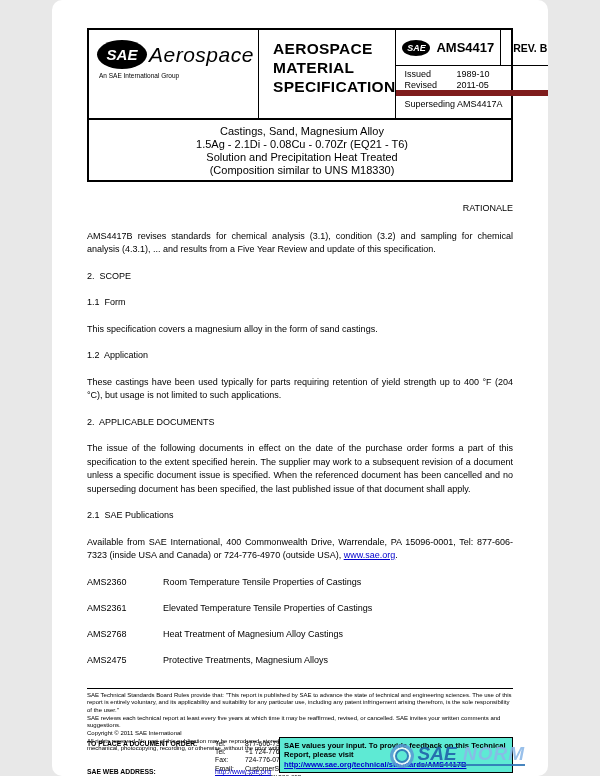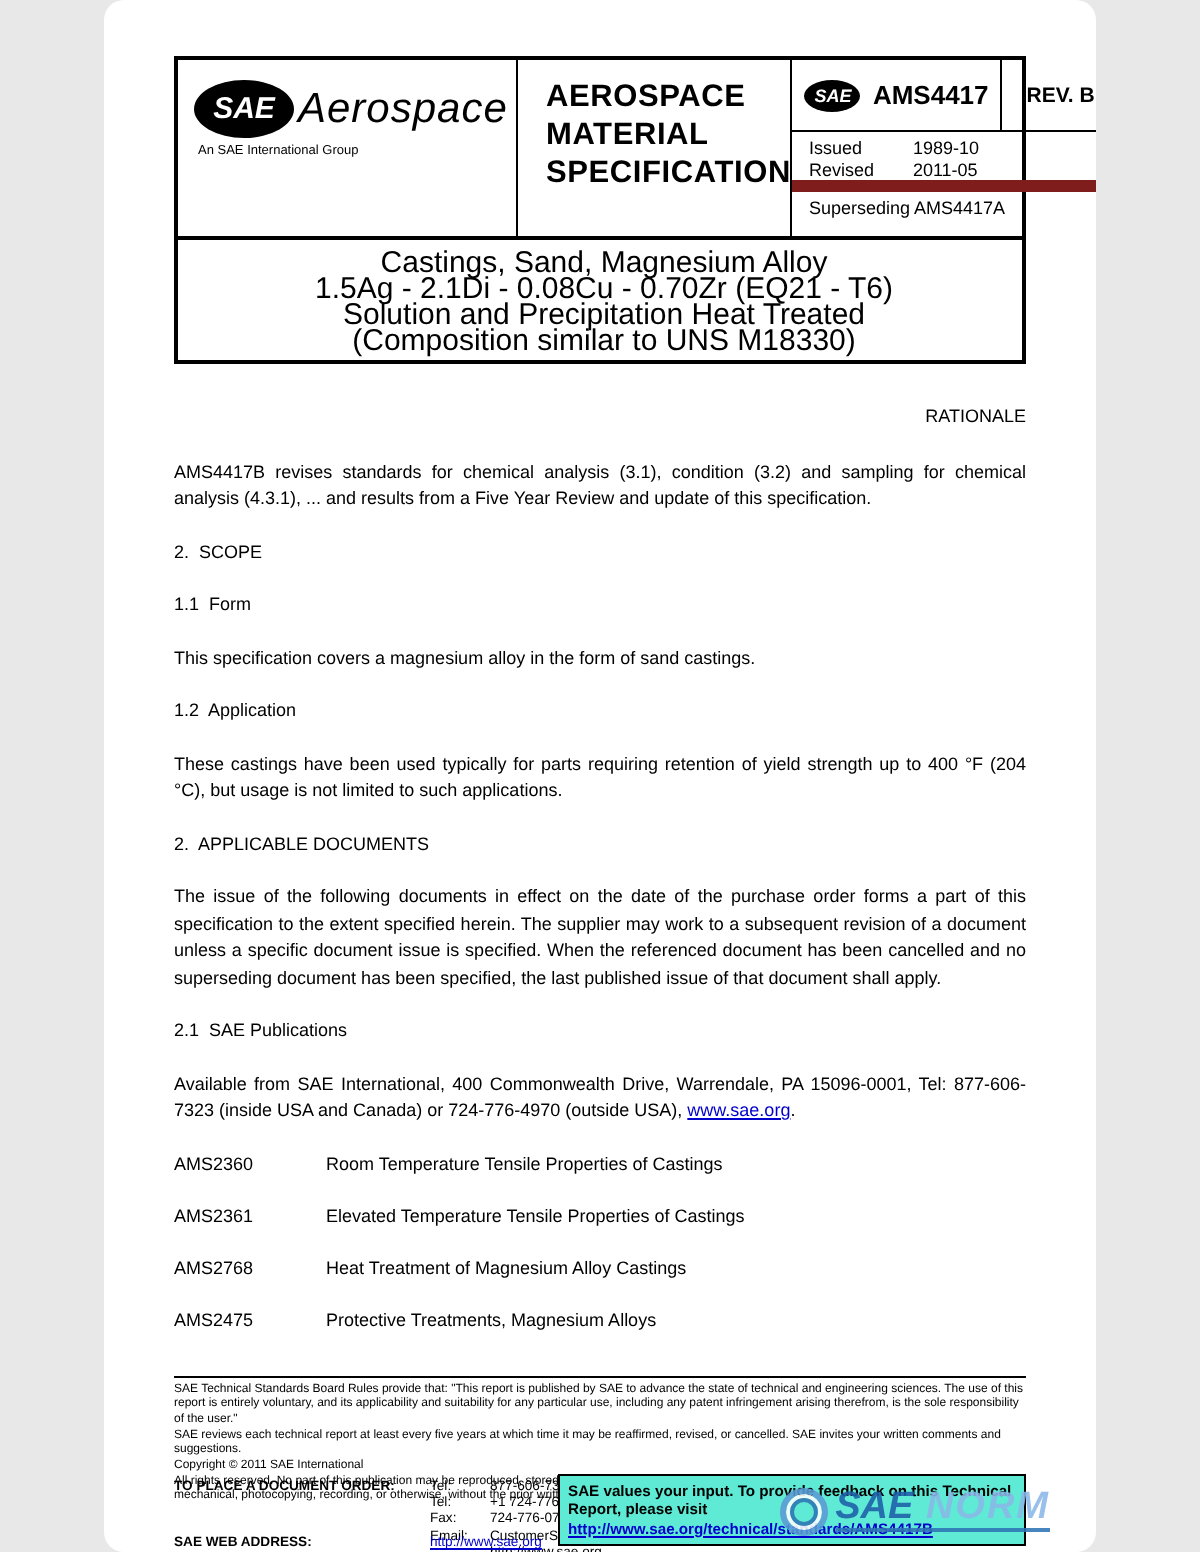--- a/index.html
+++ b/index.html
@@ -30,21 +30,21 @@
     border-right:1px solid #000; font-weight:bold; font-size:13px; }
   .hr-rev { width:58px; display:flex; align-items:center; justify-content:center;
     font-weight:bold; font-size:10.5px; }
   .hr-mid { border-bottom:6px solid #7f1d1d; padding:3px 8px; height:30px; }
   .issue-row { display:flex; line-height:11px; }
   .issue-row .lbl { width:52px; }
   .hr-sup { padding:3px 8px; flex:1; }
 
   
   .title-block { border:2px solid #000; border-top:none; text-align:center;
-    font-size:15px; line-height:13px; padding:5px 6px 3px 10px; }
+    font-size:11px; line-height:13px; padding:5px 6px 3px 10px; }
   .tb-right { text-align:center; }
 
   
   .doc-body { font-size:9px; line-height:13.5px; }
   .heading { white-space:pre; margin-bottom:13px; }
   .rationale-heading { text-align:right; margin:20px 0 14px 0; }
   p.para { margin-bottom:13px; text-align:justify; }
   .doc-row { display:flex; margin-bottom:12.5px; }
   .doc-num { width:76px; flex:0 0 auto; }
   .link { color:#0000cc; text-decoration:underline; cursor:pointer; }

